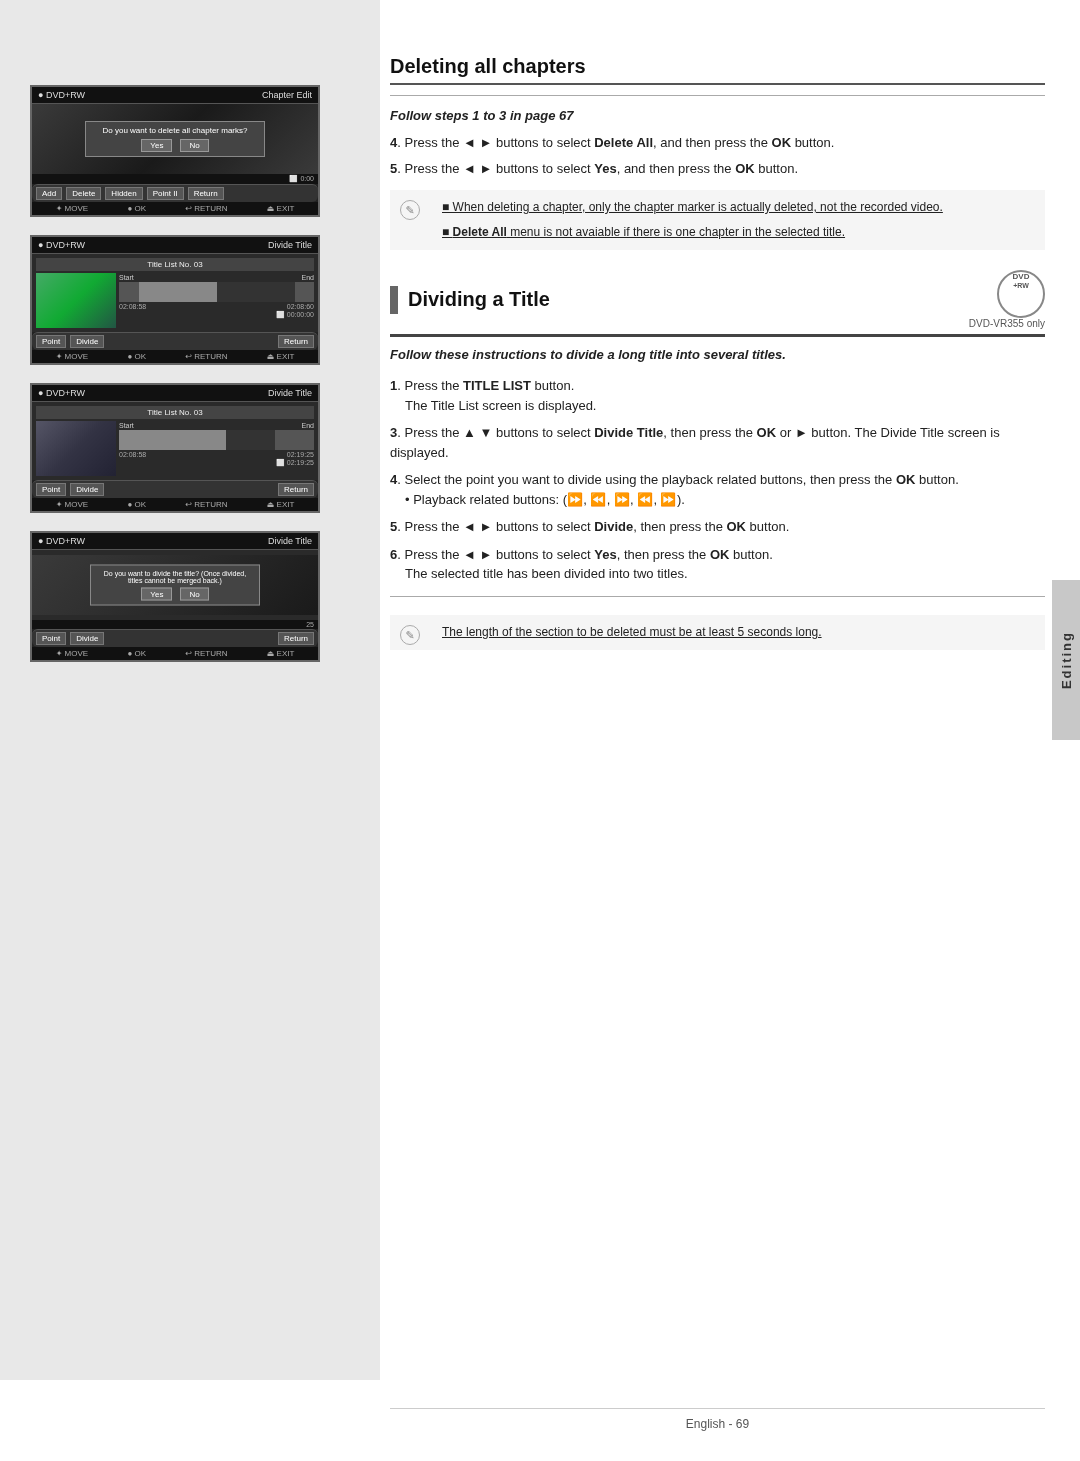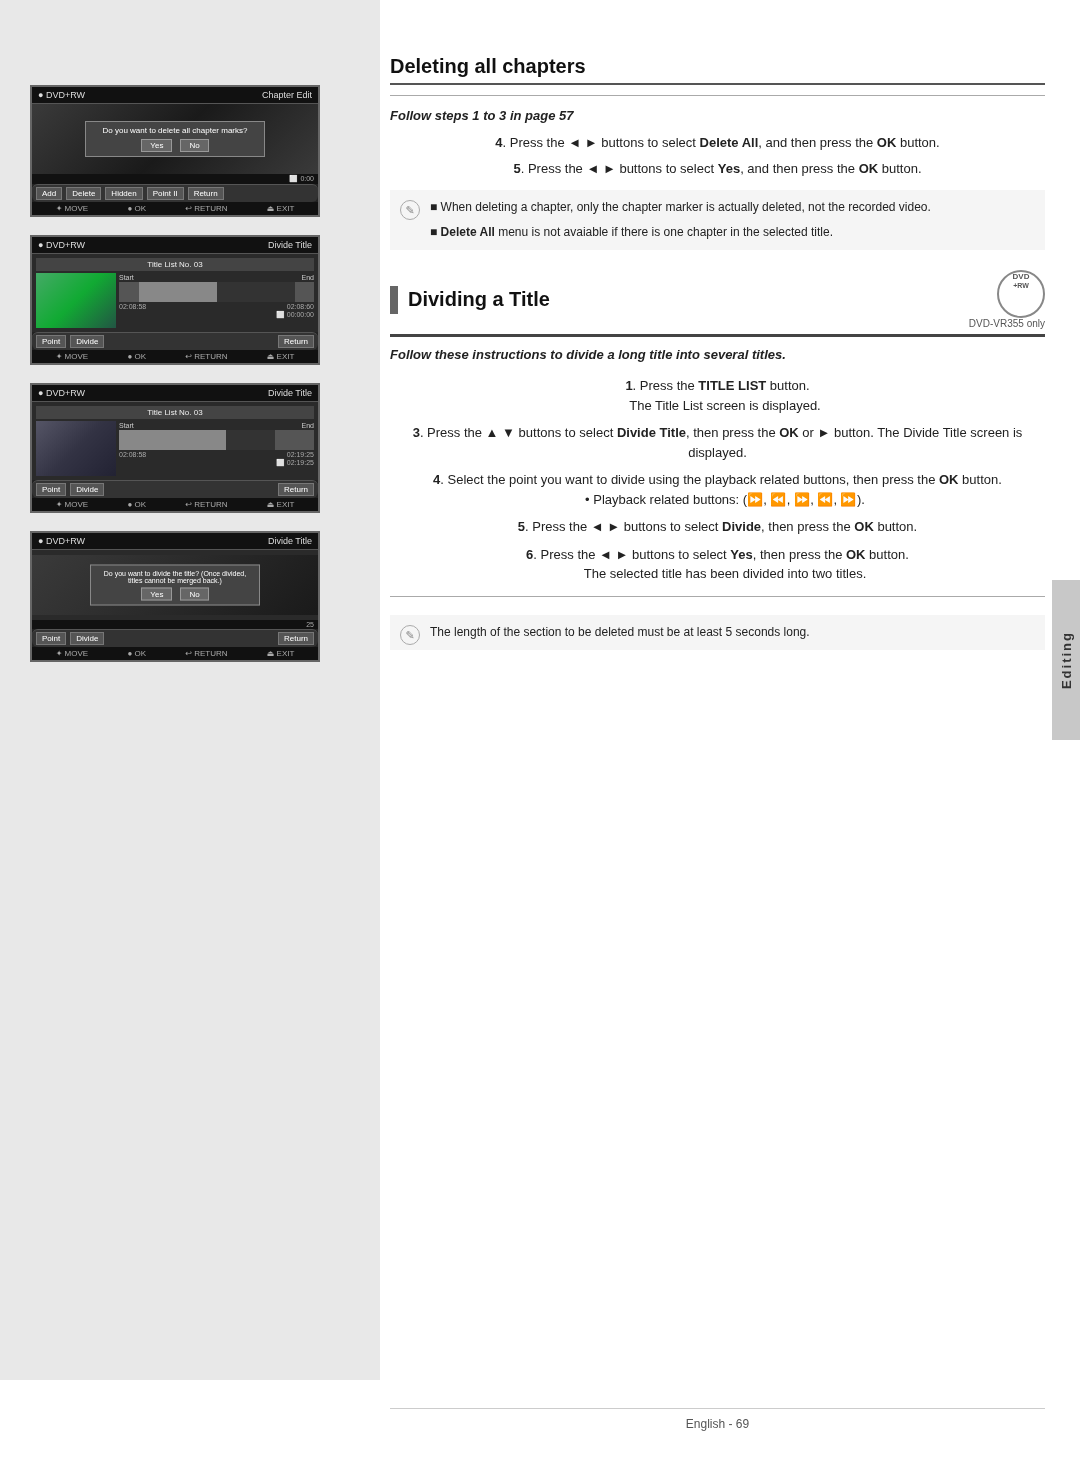--- a/index.html
+++ b/index.html
@@ -67,21 +67,20 @@
     .section-subtitle {
       font-style: italic;
       font-weight: bold;
       font-size: 13px;
       margin-bottom: 10px;
     }
 
     .step-list {
       list-style: none;
       margin-bottom: 12px;
-      text-align: center;
     }
     .step-list li {
       margin-bottom: 6px;
       font-size: 13px;
       line-height: 1.5;
     }
 
     .note-box {
       background: #f5f5f5;
       border: none;
@@ -99,21 +98,22 @@
       text-align: center;
       line-height: 18px;
       font-size: 11px;
       color: #888;
       margin-right: 5px;
       vertical-align: middle;
       float: left;
       margin-top: 2px;
     }
     .note-content {
-      margin-left: 30px;
+      margin-left: 42px;
+      text-decoration: underline;
     }
 
     
     .section2 {
       margin-top: 20px;
     }
     .section2-title-bar {
       width: 8px;
       height: 28px;
       background: #666;
@@ -431,21 +431,21 @@
     </div>
   </div>
 
 </div>
 
 <div class="main-content">
 
   <div>
     <div class="section-title">Deleting all chapters</div>
     <hr class="section-divider-line">
-    <div class="section-subtitle">Follow steps 1 to 3 in page 57</div>
+    <div class="section-subtitle">Follow steps 1 to 3 in page 67</div>
 
     <ul class="step-list">
       <li>
         <span class="step-number">4</span>. Press the ◄ ► buttons to select <strong>Delete All</strong>, and then press the <strong>OK</strong> button.
       </li>
       <li>
         <span class="step-number">5</span>. Press the ◄ ► buttons to select <strong>Yes</strong>, and then press the <strong>OK</strong> button.
       </li>
     </ul>
 

